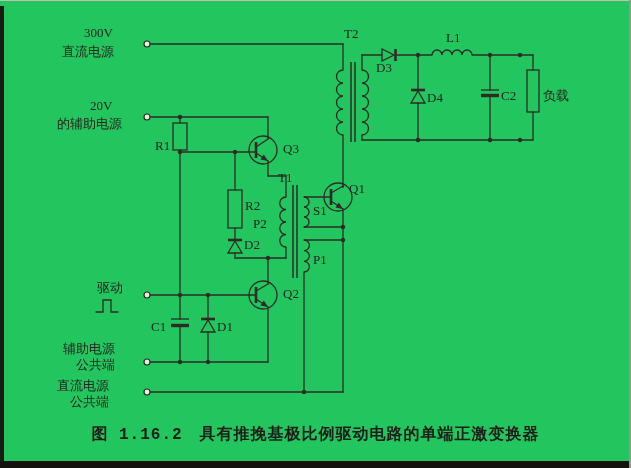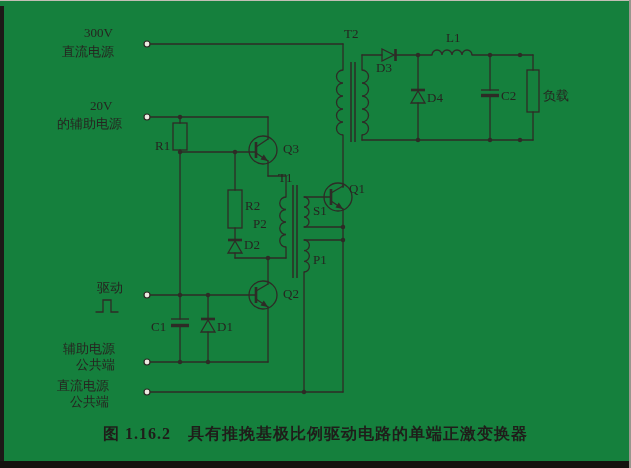--- a/index.html
+++ b/index.html
@@ -1,19 +1,19 @@
 <!DOCTYPE html>
 <html><head>
 <meta charset="utf-8">
 <style>
   html,body{margin:0;padding:0;background:#d8d5ce;}
   .page{
     position:relative;
     width:631px;height:468px;
-    background:#15803d;
+    background:#22c55e;
     overflow:hidden;
     font-family:"Liberation Sans","DejaVu Sans",sans-serif;
   }
   .edge-left{position:absolute;left:0;top:6px;width:4px;height:462px;background:#1c1a17;}
   .edge-bottom{position:absolute;left:0;top:461px;width:631px;height:7px;background:#14120f;}
   .edge-right{position:absolute;right:0;top:0;width:2px;height:468px;background:#9a968e;}
   .edge-top{position:absolute;left:0;top:0;width:631px;height:1px;background:#c2beb5;}
   svg{position:absolute;left:0;top:0;}
   .wire{stroke:#2e2b26;stroke-width:1.3;fill:none;stroke-linecap:round;}
   .core{stroke:#2e2b26;stroke-width:1.5;fill:none;}
@@ -22,21 +22,21 @@
   .dot{fill:#2e2b26;stroke:none;}
   .term{fill:#edeae2;stroke:#2e2b26;stroke-width:1.2;}
   .arrow{fill:#2e2b26;stroke:none;}
   .plate-thick{stroke:#2e2b26;stroke-width:3.4;fill:none;}
   text{fill:#262420;}
   .lbl-cn{font-family:"DejaVu Sans","Liberation Sans",sans-serif;font-size:13px;}
   .lbl-ref{font-family:"Liberation Serif","DejaVu Serif",serif;font-size:13px;}
   .caption{
     position:absolute;left:0;top:424px;width:631px;
     text-align:center;
-    font-family:Liberation Serif, serif;
+    font-family:Liberation Mono, monospace;
     font-size:16px;font-weight:600;letter-spacing:1px;color:#1f1d1a;
   }
 </style>
 </head>
 <body>
 
 <div class="page">
   <div class="edge-top"></div>
 
   <svg width="631" height="468" viewBox="0 0 631 468">

